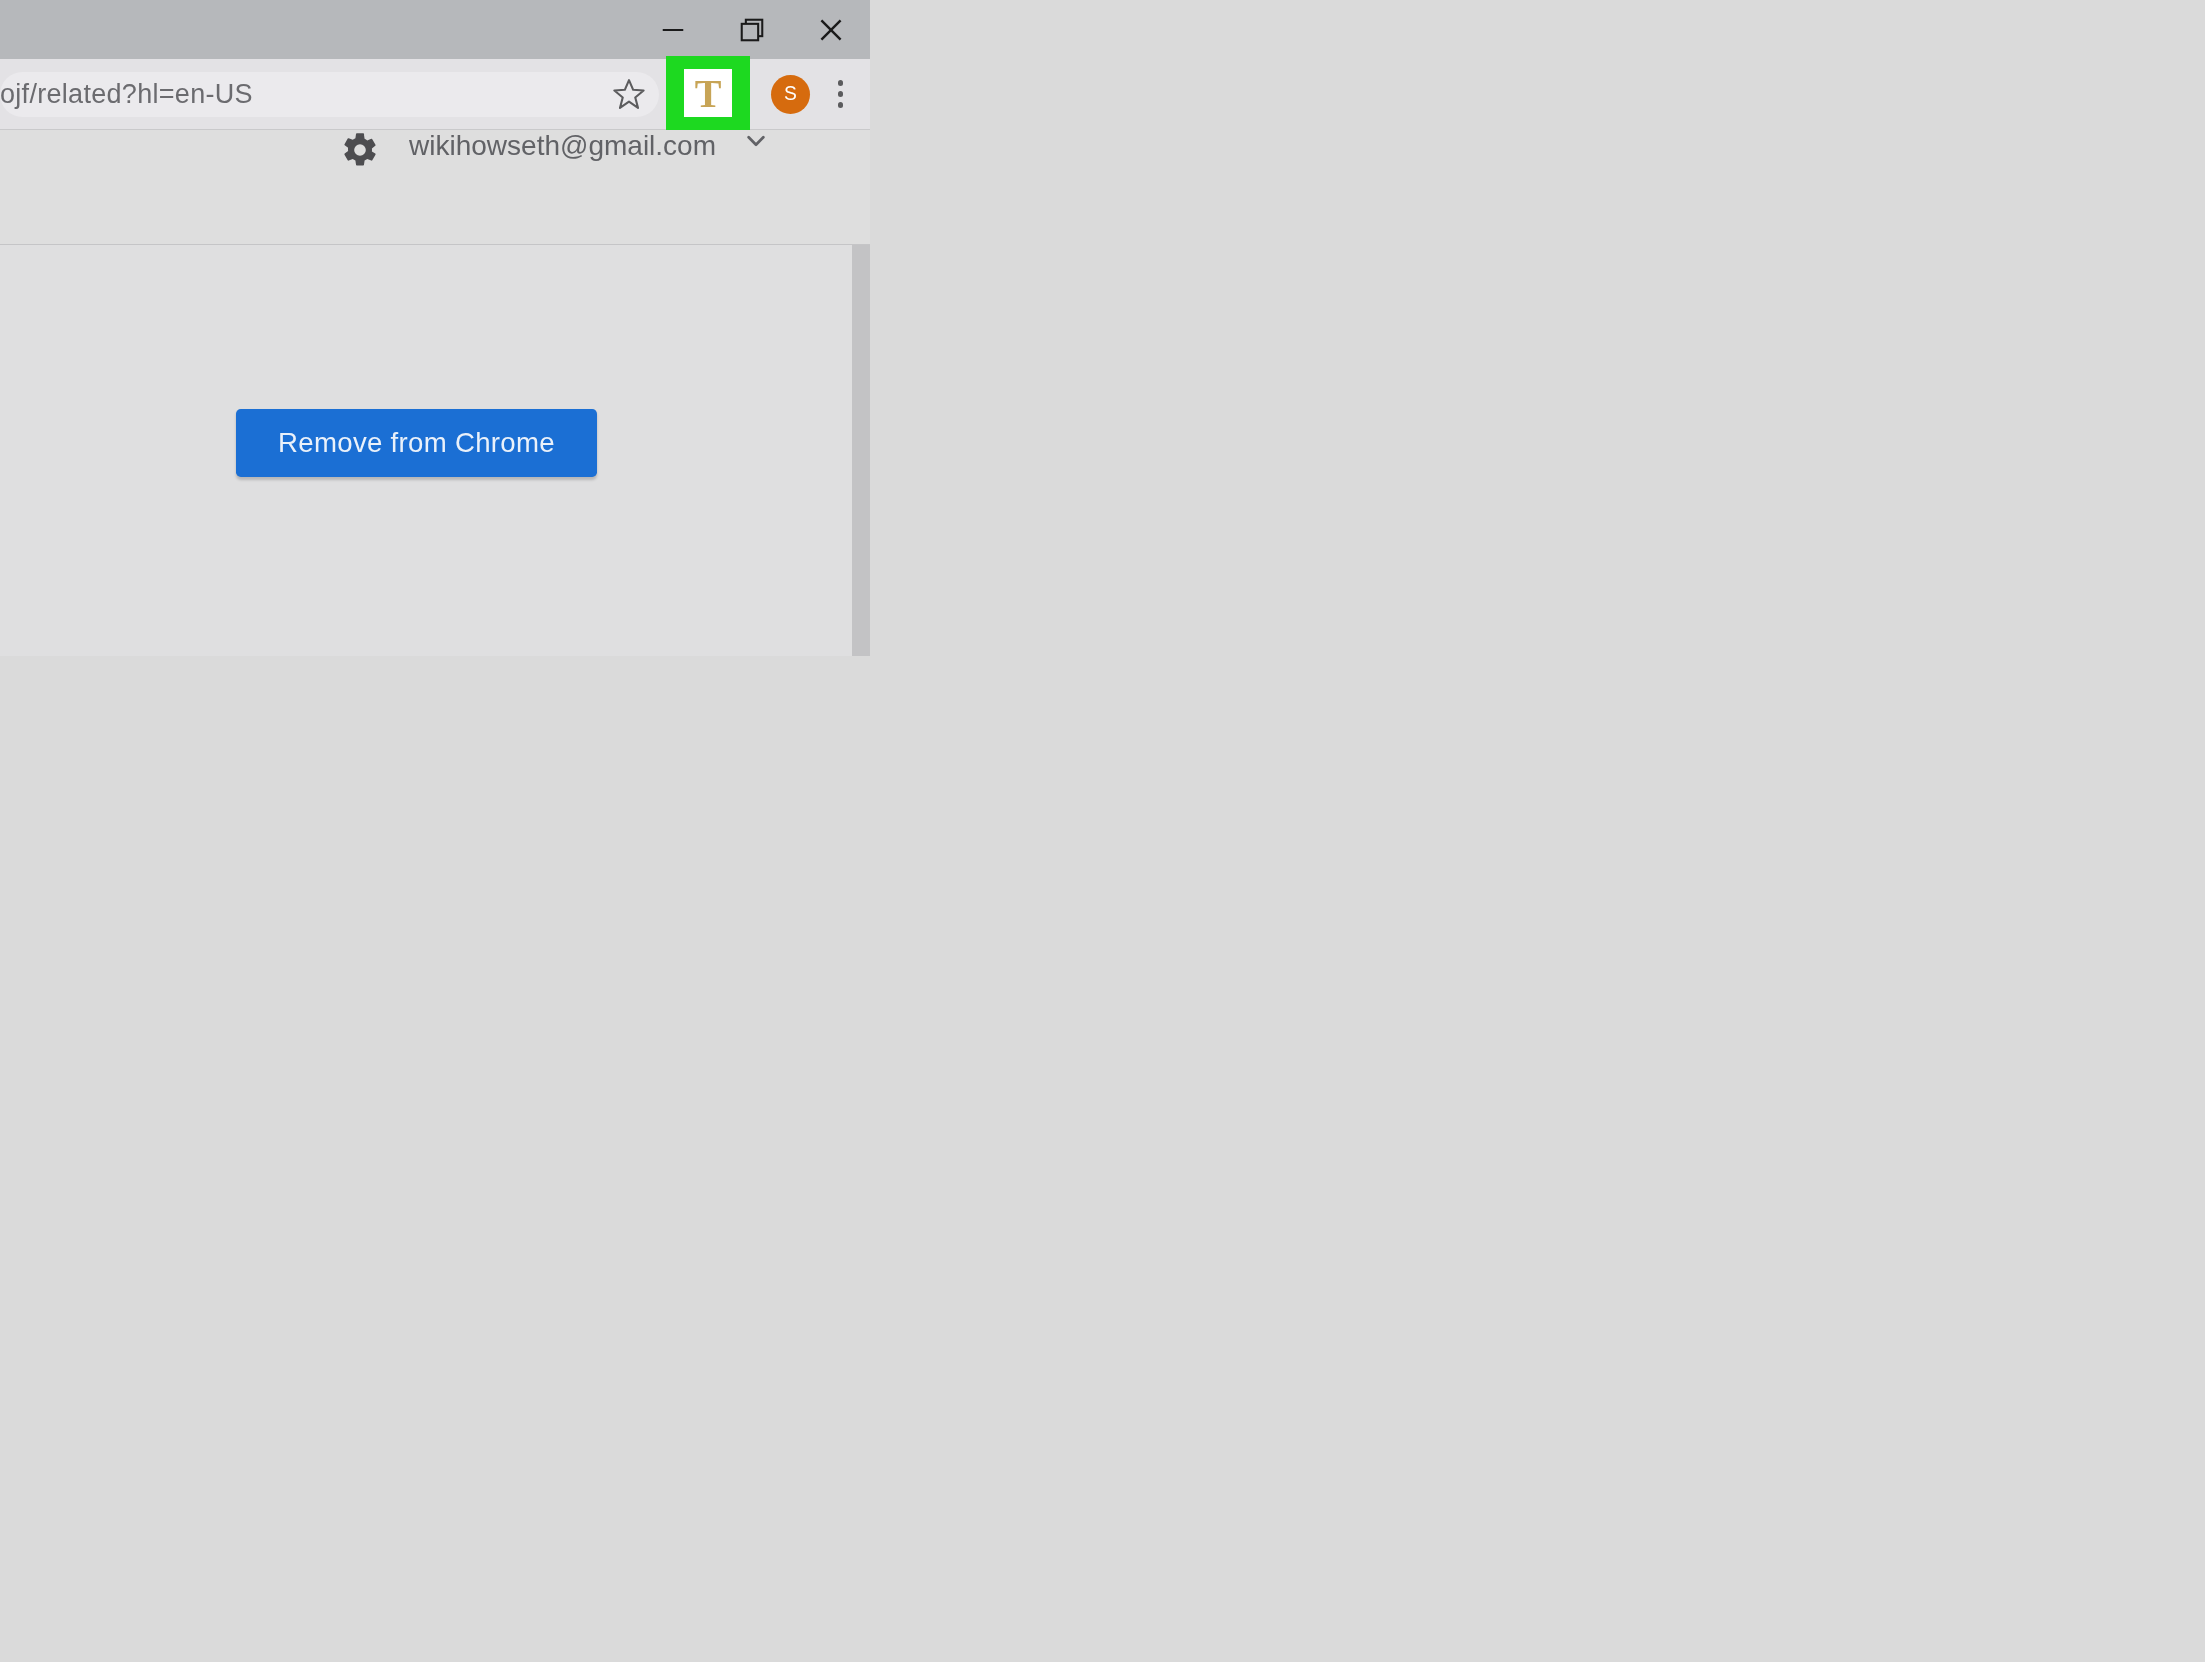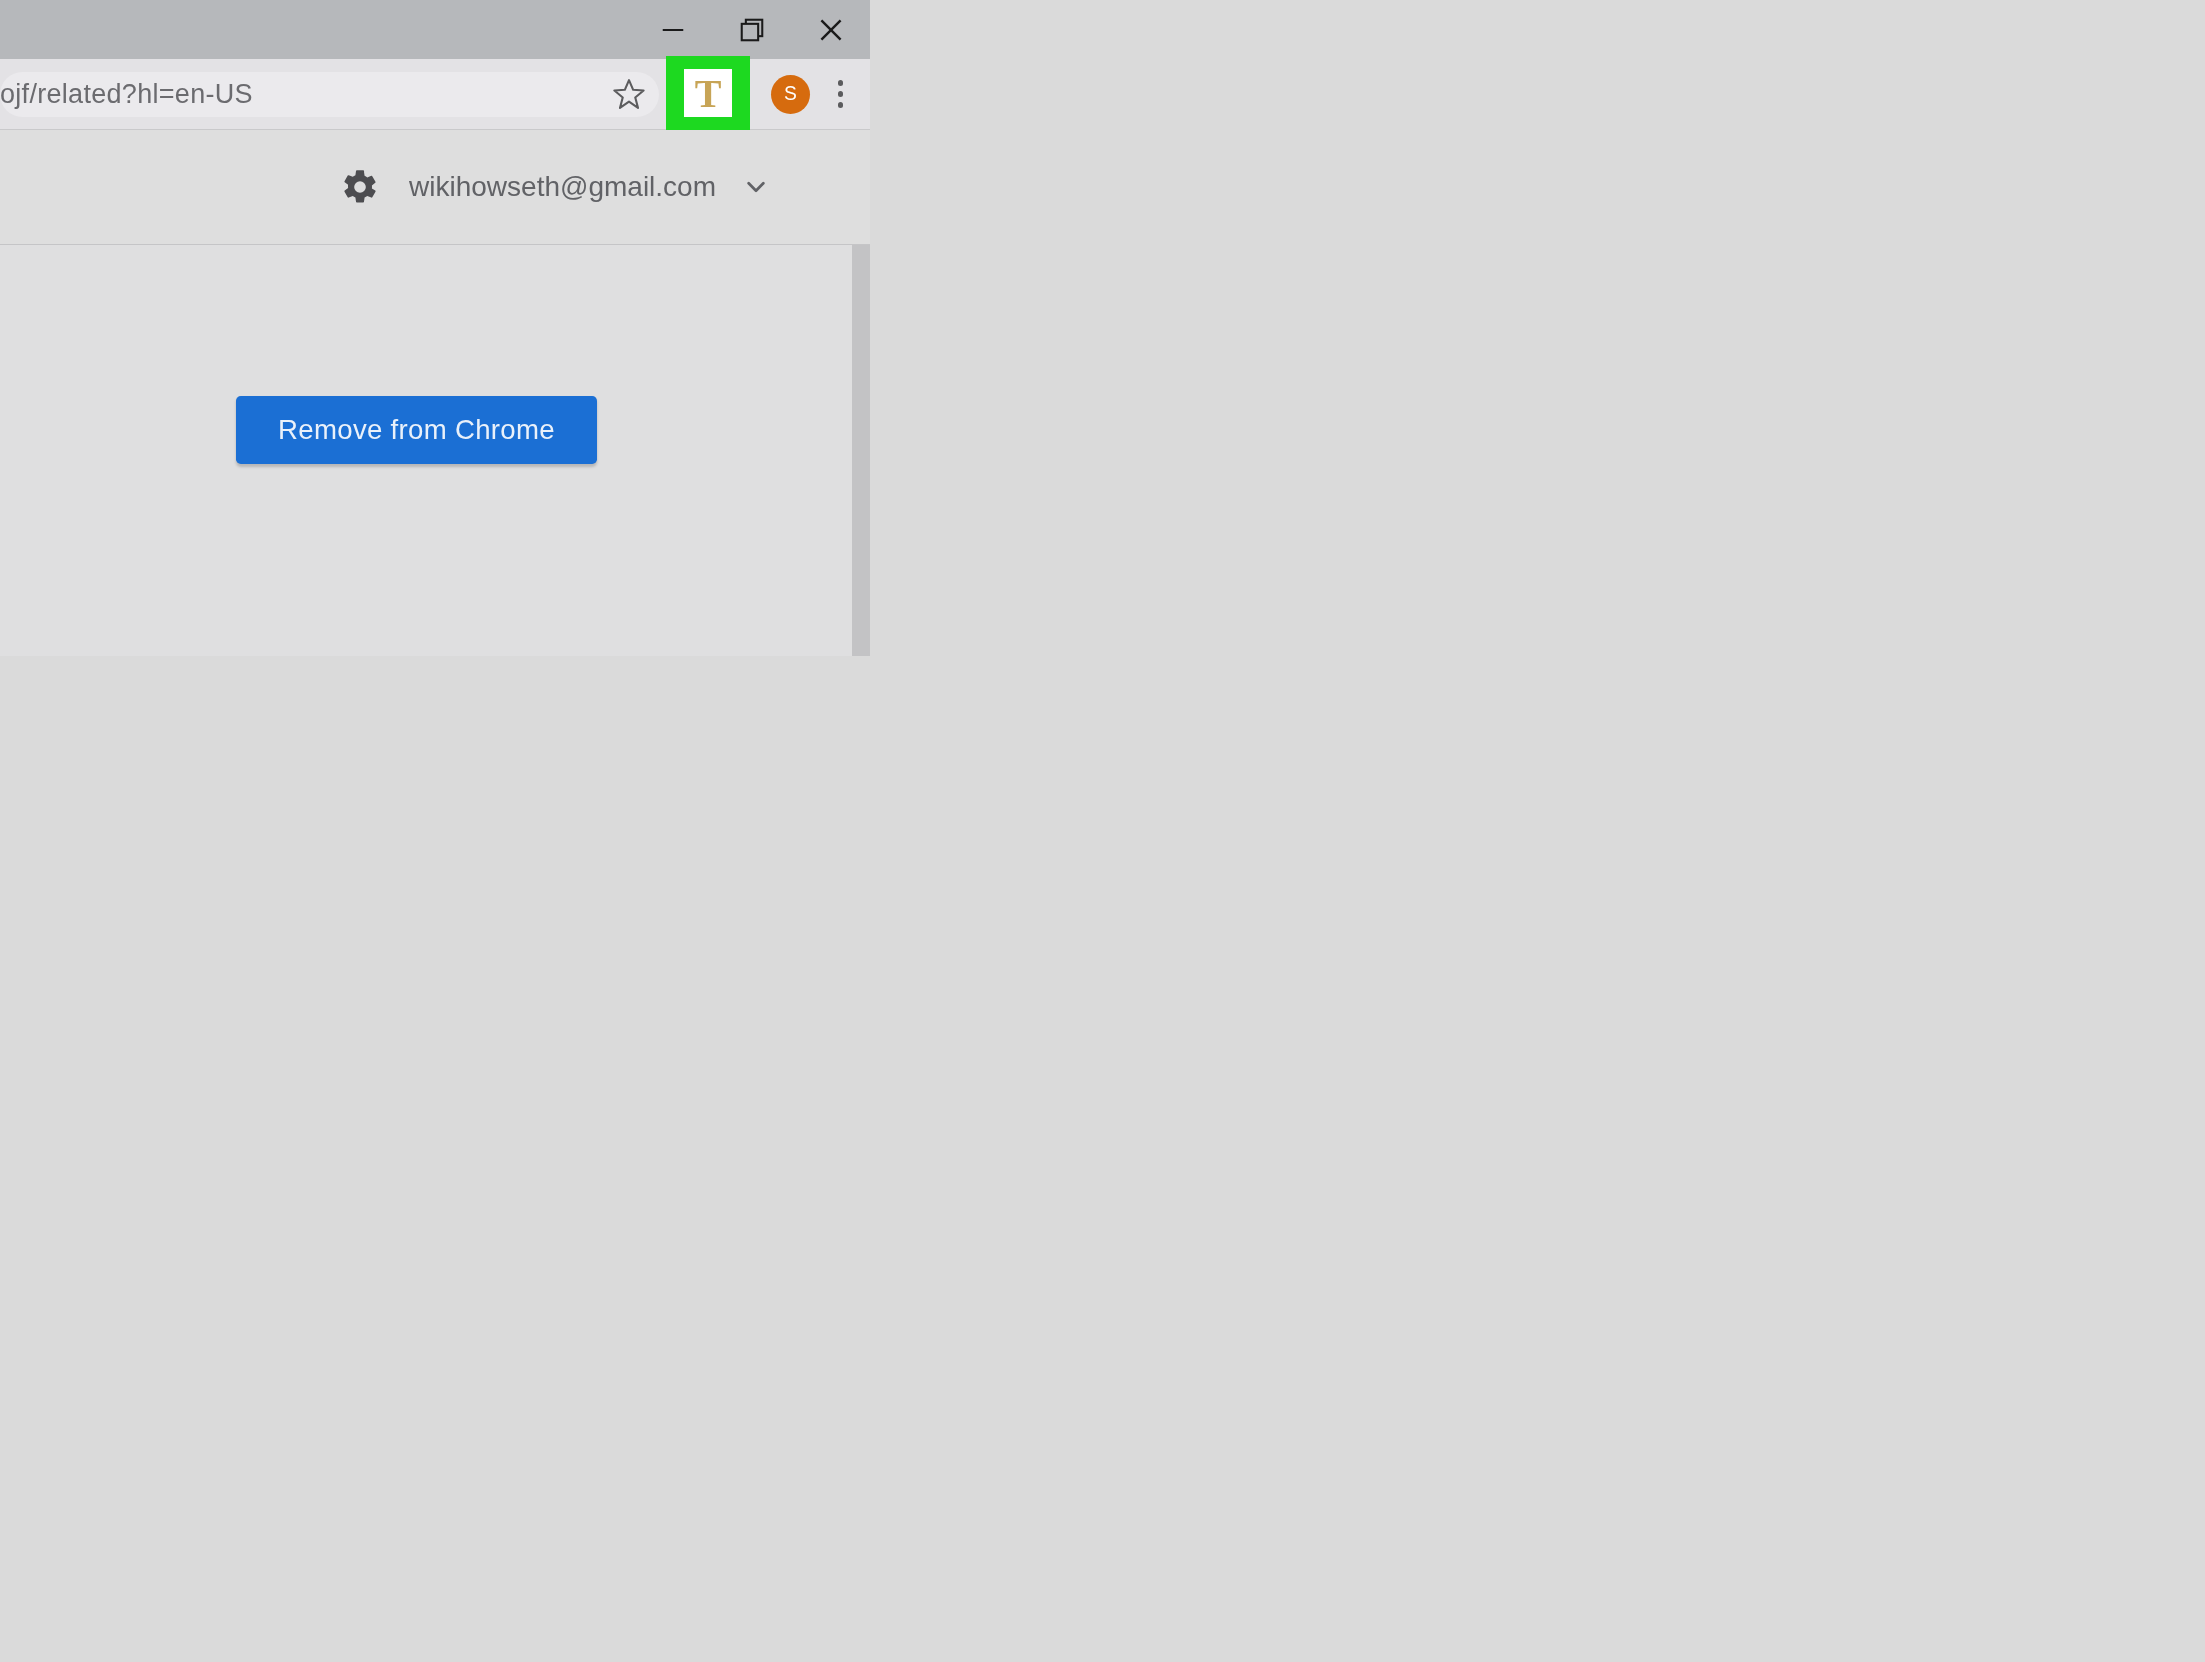--- a/index.html
+++ b/index.html
@@ -116,21 +116,20 @@
       height: 5.5px;
       background: #5b5b5d;
       border-radius: 50%;
     }
 
     
     .sub-header {
       height: 115px;
       background: #dedede;
       display: flex;
-      align-items: center;
       justify-content: flex-end;
       padding-right: 103px;
       gap: 29px;
       border-bottom: 0.7px solid #c5c5c7;
       padding-left: 42px;
     }
     .gear-icon { width: 40px; height: 40px; }
     .account-email {
       font-size: 28px;
       color: #616266;
@@ -147,21 +146,21 @@
       position: absolute;
       right: 0;
       top: 0;
       width: 18px;
       height: 100%;
       background: #c3c3c5;
     }
     .remove-button {
       position: absolute;
       left: 236px;
-      top: 151px;
+      top: 164px;
       width: 361px;
       height: 68px;
       background: #1b6fd4;
       color: #eaf1fa;
       font-size: 27.6px;
       border: none;
       border-radius: 4.8px;
       cursor: pointer;
       box-shadow: 0 2.1px 2.8px rgba(0,0,0,0.18);
       letter-spacing: 0.3px;

